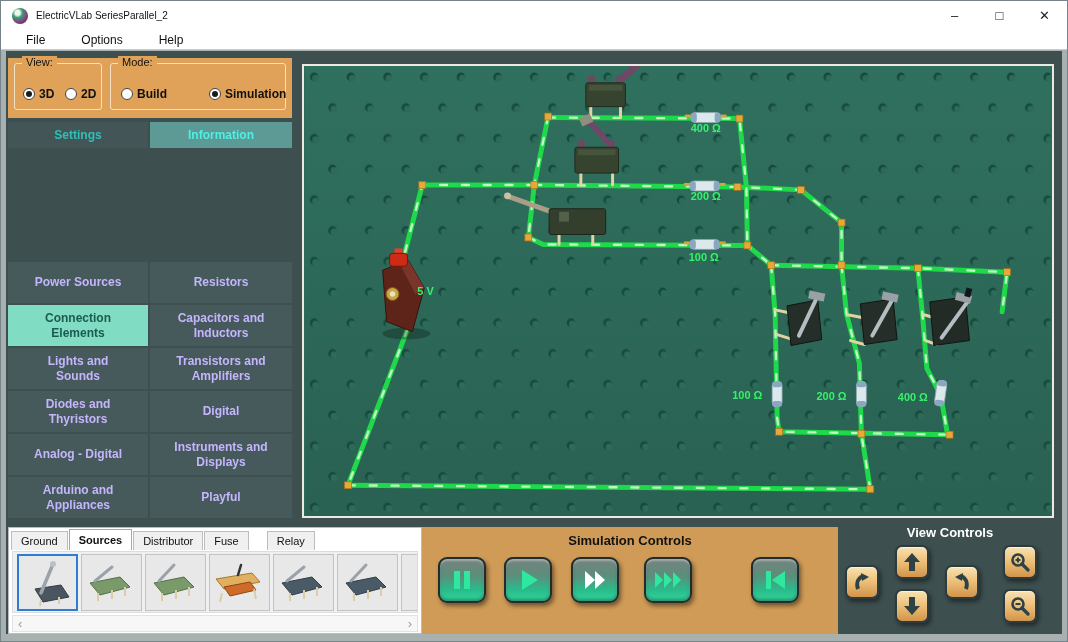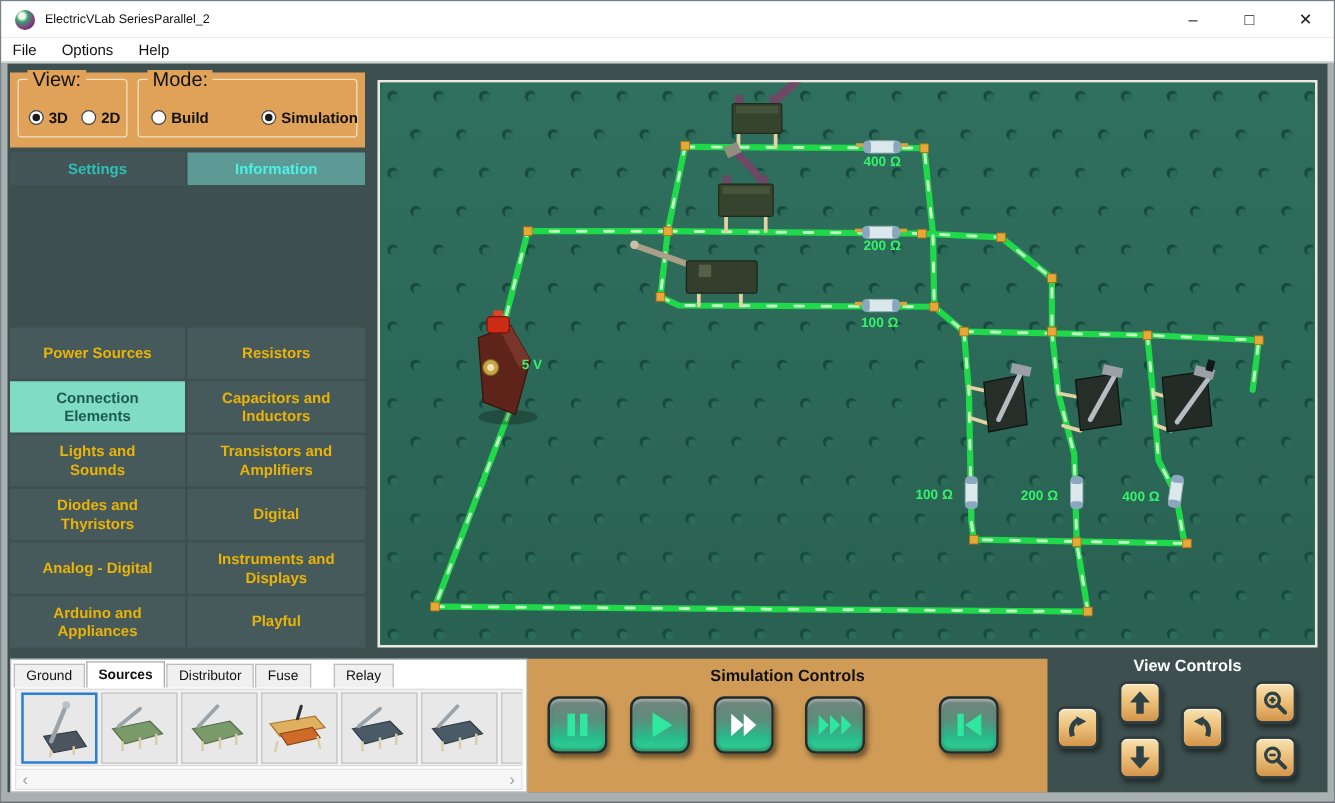--- a/index.html
+++ b/index.html
@@ -7,41 +7,41 @@
   .window{position:relative;width:1068px;height:642px;background:#a9b0b0;overflow:hidden;
           box-shadow:inset 0 0 0 1px #77838a;}
   
   .titlebar{position:absolute;left:1px;top:1px;width:1066px;height:29px;background:#fff;display:flex;align-items:center;}
   .app-icon{width:16px;height:16px;border-radius:50%;margin:0 8px 0 11px;
             background:radial-gradient(circle at 35% 30%,#eef6ee 0 16%,#35a070 32%,#8a3d84 62%,#16343a 95%);}
   .title-text{font-size:10px;color:#111;}
   .win-btns{margin-left:auto;display:flex;height:100%;}
   .win-btn{width:45px;height:100%;display:flex;align-items:center;justify-content:center;font-size:13px;color:#222;}
   .menubar{position:absolute;left:1px;top:30px;width:1066px;height:20px;background:#fff;border-bottom:1px solid #c9cdcd;display:flex;align-items:center;}
-  .menu-item{font-size:12px;color:#111;padding:0 10px;}
+  .menu-item{font-size:12px;color:#111;padding:0 10px;margin-left:16px;}
   .menu-item:first-child{padding-left:9px;}
   
   .main{position:absolute;left:6px;top:51px;width:1056px;height:583px;background:#3e4f4f;}
   .bottom-strip{position:absolute;left:1px;top:634px;width:1066px;height:7px;background:#a9b0b0;}
   
   .orange-panel{position:absolute;left:2px;top:7px;width:284px;height:60px;background:#dfa258;}
   .grp{position:absolute;border:1px solid #f3e3c4;border-radius:3px;}
   .grp-view{left:6px;top:5px;width:88px;height:47px;}
   .grp-mode{left:102px;top:5px;width:176px;height:47px;}
-  .grp-legend{position:absolute;top:-8px;left:7px;background:#dfa258;padding:0 4px;font-size:16px;color:#111;}
+  .grp-legend{position:absolute;top:-8px;left:7px;background:#dfa258;padding:0 4px;font-size:11px;color:#111;}
   .radio-row{position:absolute;display:flex;align-items:center;gap:4px;font-size:12px;font-weight:bold;color:#111;}
   .radio{width:12px;height:12px;border-radius:50%;background:#fff;border:1px solid #444;flex:0 0 auto;}
   .radio.sel::after{content:'';display:block;width:6px;height:6px;margin:2px;border-radius:50%;background:#1a1a1a;}
   .side-tab{position:absolute;top:71px;height:26px;display:flex;align-items:center;justify-content:center;
             font-size:12px;font-weight:bold;}
   .tab-settings{left:2px;width:140px;background:#435557;color:#2fbfb7;}
   .tab-information{left:144px;width:142px;background:#5d9a95;color:#4df0e4;}
   .cat-grid{position:absolute;left:2px;top:211px;width:284px;display:grid;
             grid-template-columns:140px 142px;grid-auto-rows:41px;gap:2px;}
-  .cat-btn{background:#465a5c;color:#eab308;font-size:12px;font-weight:bold;display:flex;align-items:center;
+  .cat-btn{background:#465a5c;color:#c4b5fd;font-size:12px;font-weight:bold;display:flex;align-items:center;
            justify-content:center;text-align:center;line-height:1.2;padding:0 22px;}
   .cat-btn.sel{background:#80dcc3;color:#1c5b52;}
   
   .scene{position:absolute;left:296px;top:13px;width:752px;height:454px;border:2px solid #ece9e2;background:#2d6b59;}
   .scene svg{display:block;}
   
   .comp-panel{position:absolute;left:2px;top:476px;width:414px;height:107px;background:#fff;border:1px solid #b9bdbd;}
   .comp-tabs{position:absolute;left:2px;top:1px;height:21px;display:flex;align-items:flex-end;}
   .ctab{height:19px;padding:0 9px;display:flex;align-items:center;font-size:11px;color:#111;
         background:#f0f0f0;border:1px solid #bdbdbd;border-bottom:none;margin-right:1px;}

